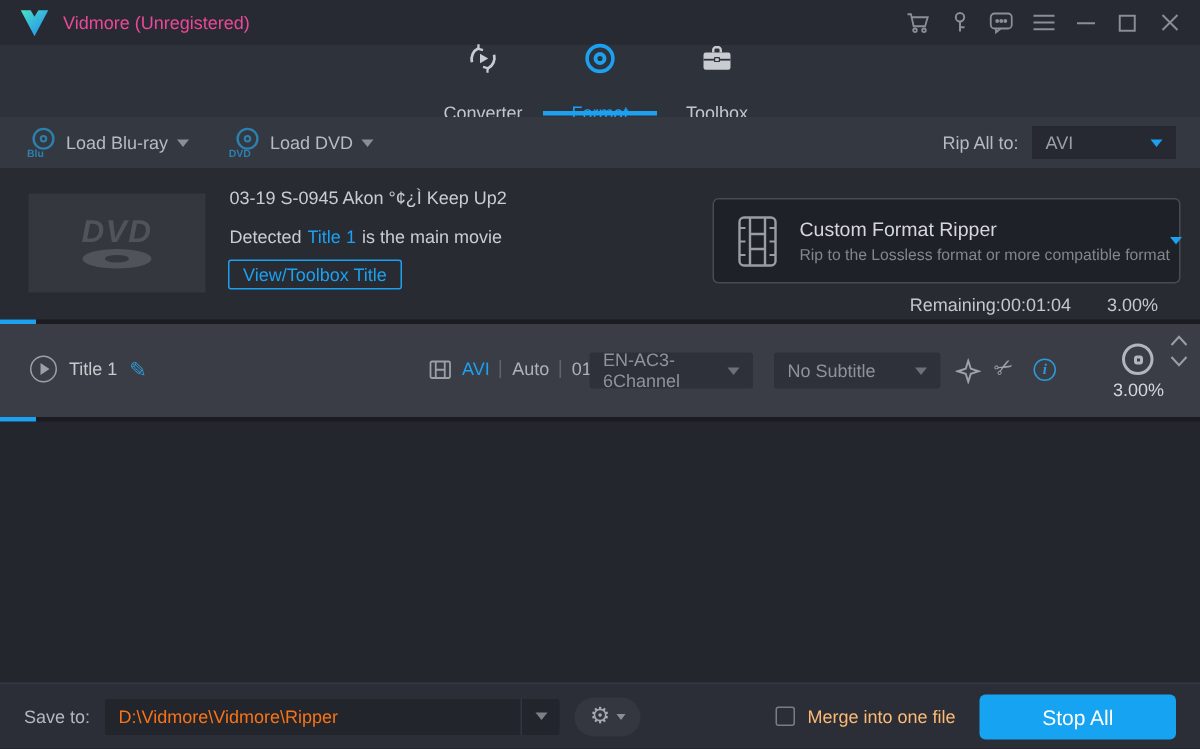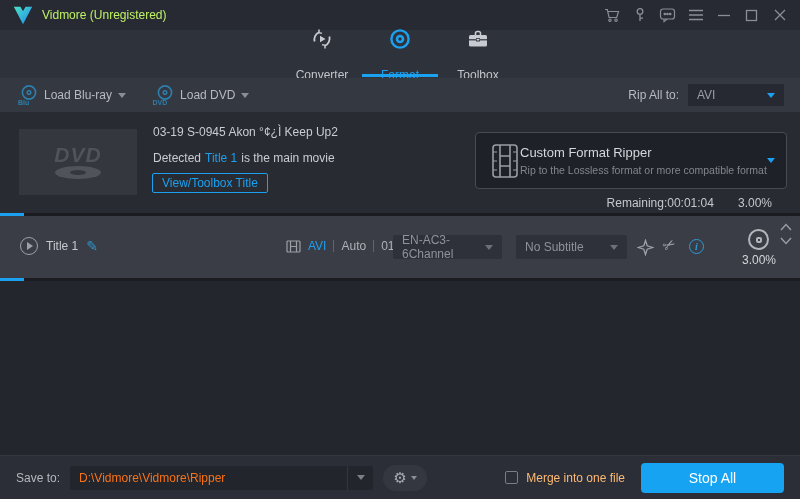--- a/index.html
+++ b/index.html
@@ -9,21 +9,21 @@
     background:#24262d;
     font-family:"Liberation Sans", sans-serif;
     font-size:12px; color:#c3c6cb;
     -webkit-font-smoothing:antialiased;
   }
   svg { display:block; }
 
   
   .titlebar { position:absolute; top:0; left:0; width:800px; height:30px;
     background:#272a33; display:flex; align-items:center; padding:0 12px; }
-  .titlebar .app-title { margin-left:8px; color:#bef264; font-size:12px; }
+  .titlebar .app-title { margin-left:8px; color:#ec4899; font-size:12px; }
   .win-icons { margin-left:auto; display:flex; align-items:center; gap:11px; color:#8b8e96; }
   .win-icons .wicon { width:17px; height:17px; display:flex; align-items:center; justify-content:center; cursor:pointer; }
 
   
   .tabbar { position:absolute; top:30px; left:0; width:800px; height:48px;
     background:#2e323b; display:flex; justify-content:center; gap:8px; }
   .tab { width:70px; display:flex; flex-direction:column; align-items:center; justify-content:center;
     gap:17px; position:relative; color:#c3c6cb; cursor:pointer; }
   .tab .tab-label { font-size:12px; }
   .tab.active { color:#1ca0f0; }
@@ -50,21 +50,21 @@
   .dvd-ellipse-hole { width:16px; height:5px; border-radius:50%; background:#34373d; }
   .media-title { position:absolute; left:153px; top:13px; color:#c9ccd0; }
   .detected { position:absolute; left:153px; top:39px; color:#c9ccd0; display:flex; gap:4px; }
   .detected .link { color:#1ca0f0; cursor:pointer; }
   .view-btn { position:absolute; left:152px; top:61px; height:20px; padding:0 9px;
     background:transparent; border:1px solid #1ca0f0; color:#1ca0f0; font-size:12px;
     font-family:inherit; border-radius:2px; cursor:pointer; line-height:17px; }
   .profile-panel { position:absolute; right:13px; top:20px; width:312px; height:57px;
     background:#1e2128; border:1px solid #484b52; border-radius:4px;
     display:flex; align-items:center; padding:0 14px; cursor:pointer; }
-  .profile-text { }
+  .profile-text { margin-left:13px; }
   .profile-title { color:#d5d7db; font-size:13px; }
   .profile-sub { color:#83868c; font-size:10.5px; margin-top:4px; white-space:nowrap; }
   .profile-panel .caret { margin-left:auto; }
   .remaining-row { position:absolute; right:28px; top:84px; display:flex; gap:24px; color:#c4c7cb; }
 
   
   .ptrack { position:absolute; left:0; width:800px; height:3px; background:#1a1c21; }
   .ptrack .fill { height:100%; background:#1ca0f0; }
   .ptrack.one { top:213px; }
   .ptrack.two { top:278px; }
@@ -110,21 +110,21 @@
     color:#f97316; font-size:12px; font-family:Liberation Sans, sans-serif; padding:0 9px; }
   .combo-caret { width:26px; display:flex; align-items:center; justify-content:center;
     border-left:1px solid #33363e; cursor:pointer; }
   .combo-caret .caret { border-top-color:#7d8087; }
   .gear-pill { margin-left:10px; width:44px; height:26px; border-radius:13px; background:#343740;
     display:flex; align-items:center; justify-content:center; gap:4px; color:#a6a9af; cursor:pointer; }
   .gear-glyph { font-size:15px; line-height:15px; }
   .gear-pill .caret { border-top-color:#8b8e95; border-left-width:3.5px; border-right-width:3.5px; border-top-width:4.5px; }
   .merge { margin-left:auto; display:flex; align-items:center; gap:8px; color:#fdba74; }
   .checkbox { width:13px; height:13px; border:1px solid #7a7d84; border-radius:2px; background:transparent; cursor:pointer; }
-  .stop-all { margin-left:16px; width:143px; height:30px; background:#16a3f2; color:#ffffff;
+  .stop-all { margin-left:16px; width:131px; height:30px; background:#16a3f2; color:#ffffff;
     border:none; border-radius:4px; font-size:14px; font-family:inherit; cursor:pointer; }
 </style>
 </head>
 <body>
 
 <div class="titlebar">
   <span>
     <svg width="22" height="22" viewBox="0 0 24 24">
       <defs>
           <linearGradient id="lg" x1="0" y1="0" x2="1" y2="1">

